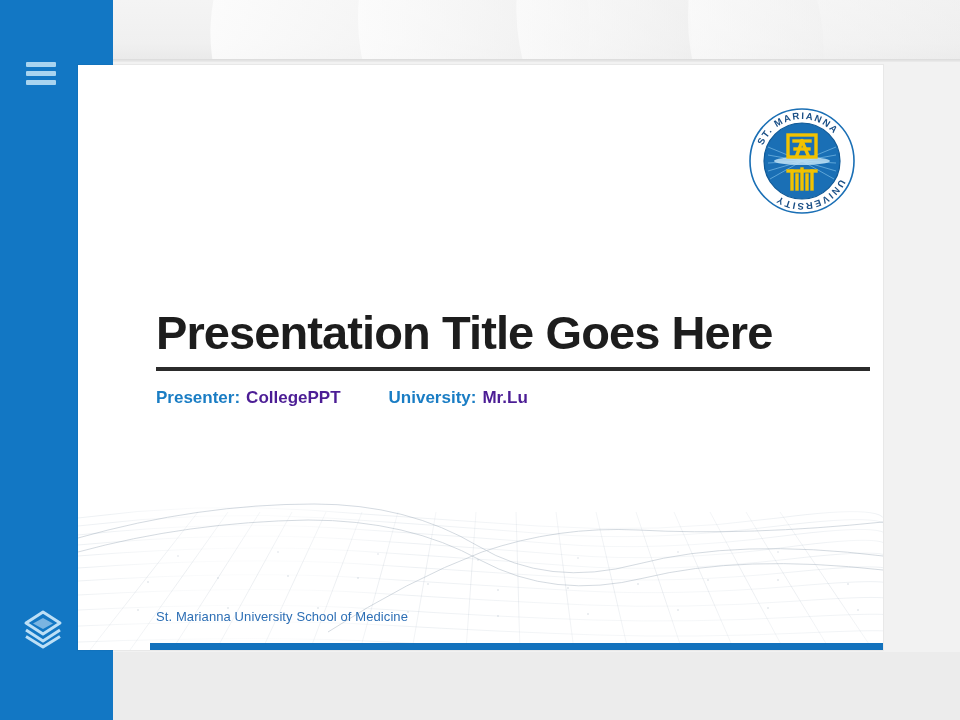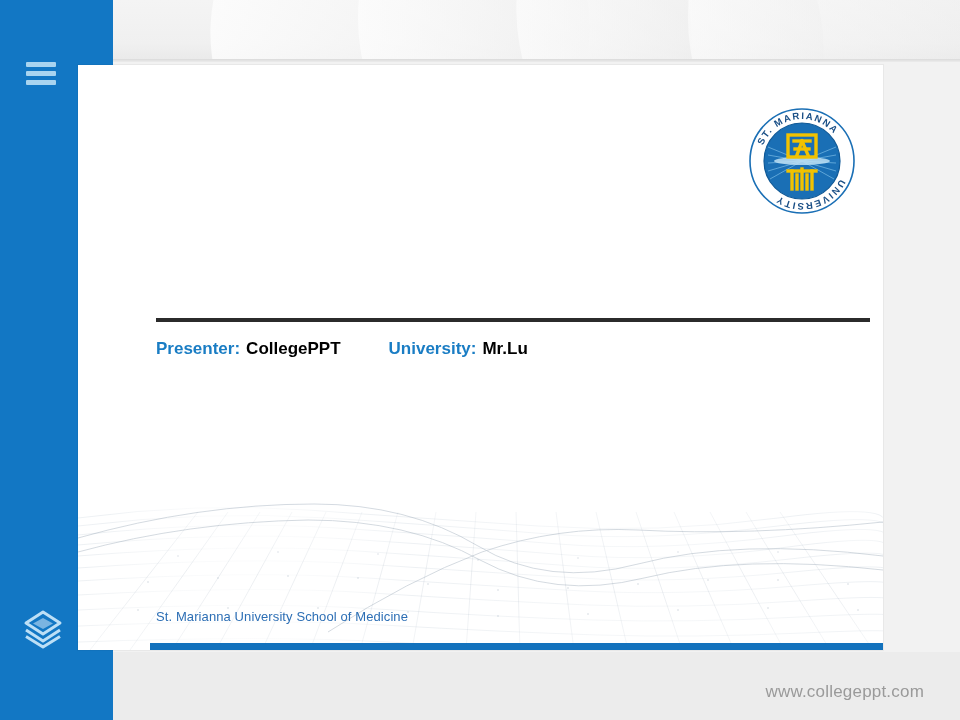--- a/index.html
+++ b/index.html
@@ -150,21 +150,21 @@
     align-items: center;
     font-size: 17px;
     font-weight: bold;
     white-space: nowrap;
   }
   .meta-label {
     color: #1a7dc4;
     margin-right: 6px;
   }
   .meta-value {
-    color: #000000;
+    color: #4c1d95;
   }
   .meta-gap { width: 48px; }
 
   
   .slide-footer {
     position: absolute;
     left: 78px;
     bottom: 26px;
     font-size: 13px;
     color: #2d6fb5;
@@ -359,30 +359,30 @@
         <text font-family="'Liberation Sans',sans-serif" font-size="9.5" font-weight="bold" fill="#1a4f86" letter-spacing="1.6">
           <textPath href="#arcTop" startOffset="12%">ST. MARIANNA</textPath>
         </text>
         <text font-family="'Liberation Sans',sans-serif" font-size="9.5" font-weight="bold" fill="#1a4f86" letter-spacing="1.6">
           <textPath href="#arcBot" startOffset="14%">UNIVERSITY</textPath>
         </text>
       </svg>
     </div>
 
     <div class="title-block">
+      <h1 class="slide-title">Presentation Title Goes Here</h1>
       <div class="title-rule"></div>
       <div class="meta-row">
         <span class="meta-label">Presenter:</span>
         <span class="meta-value">CollegePPT</span>
         <span class="meta-gap"></span>
         <span class="meta-label">University:</span>
         <span class="meta-value">Mr.Lu</span>
       </div>
     </div>
 
     <div class="slide-footer">St. Marianna University School of Medicine</div>
 
     <div class="slide-bluebar"></div>
   </div>
 
-  <div class="site-url">www.collegeppt.com</div>
 
 </div>
 
 </body></html>

